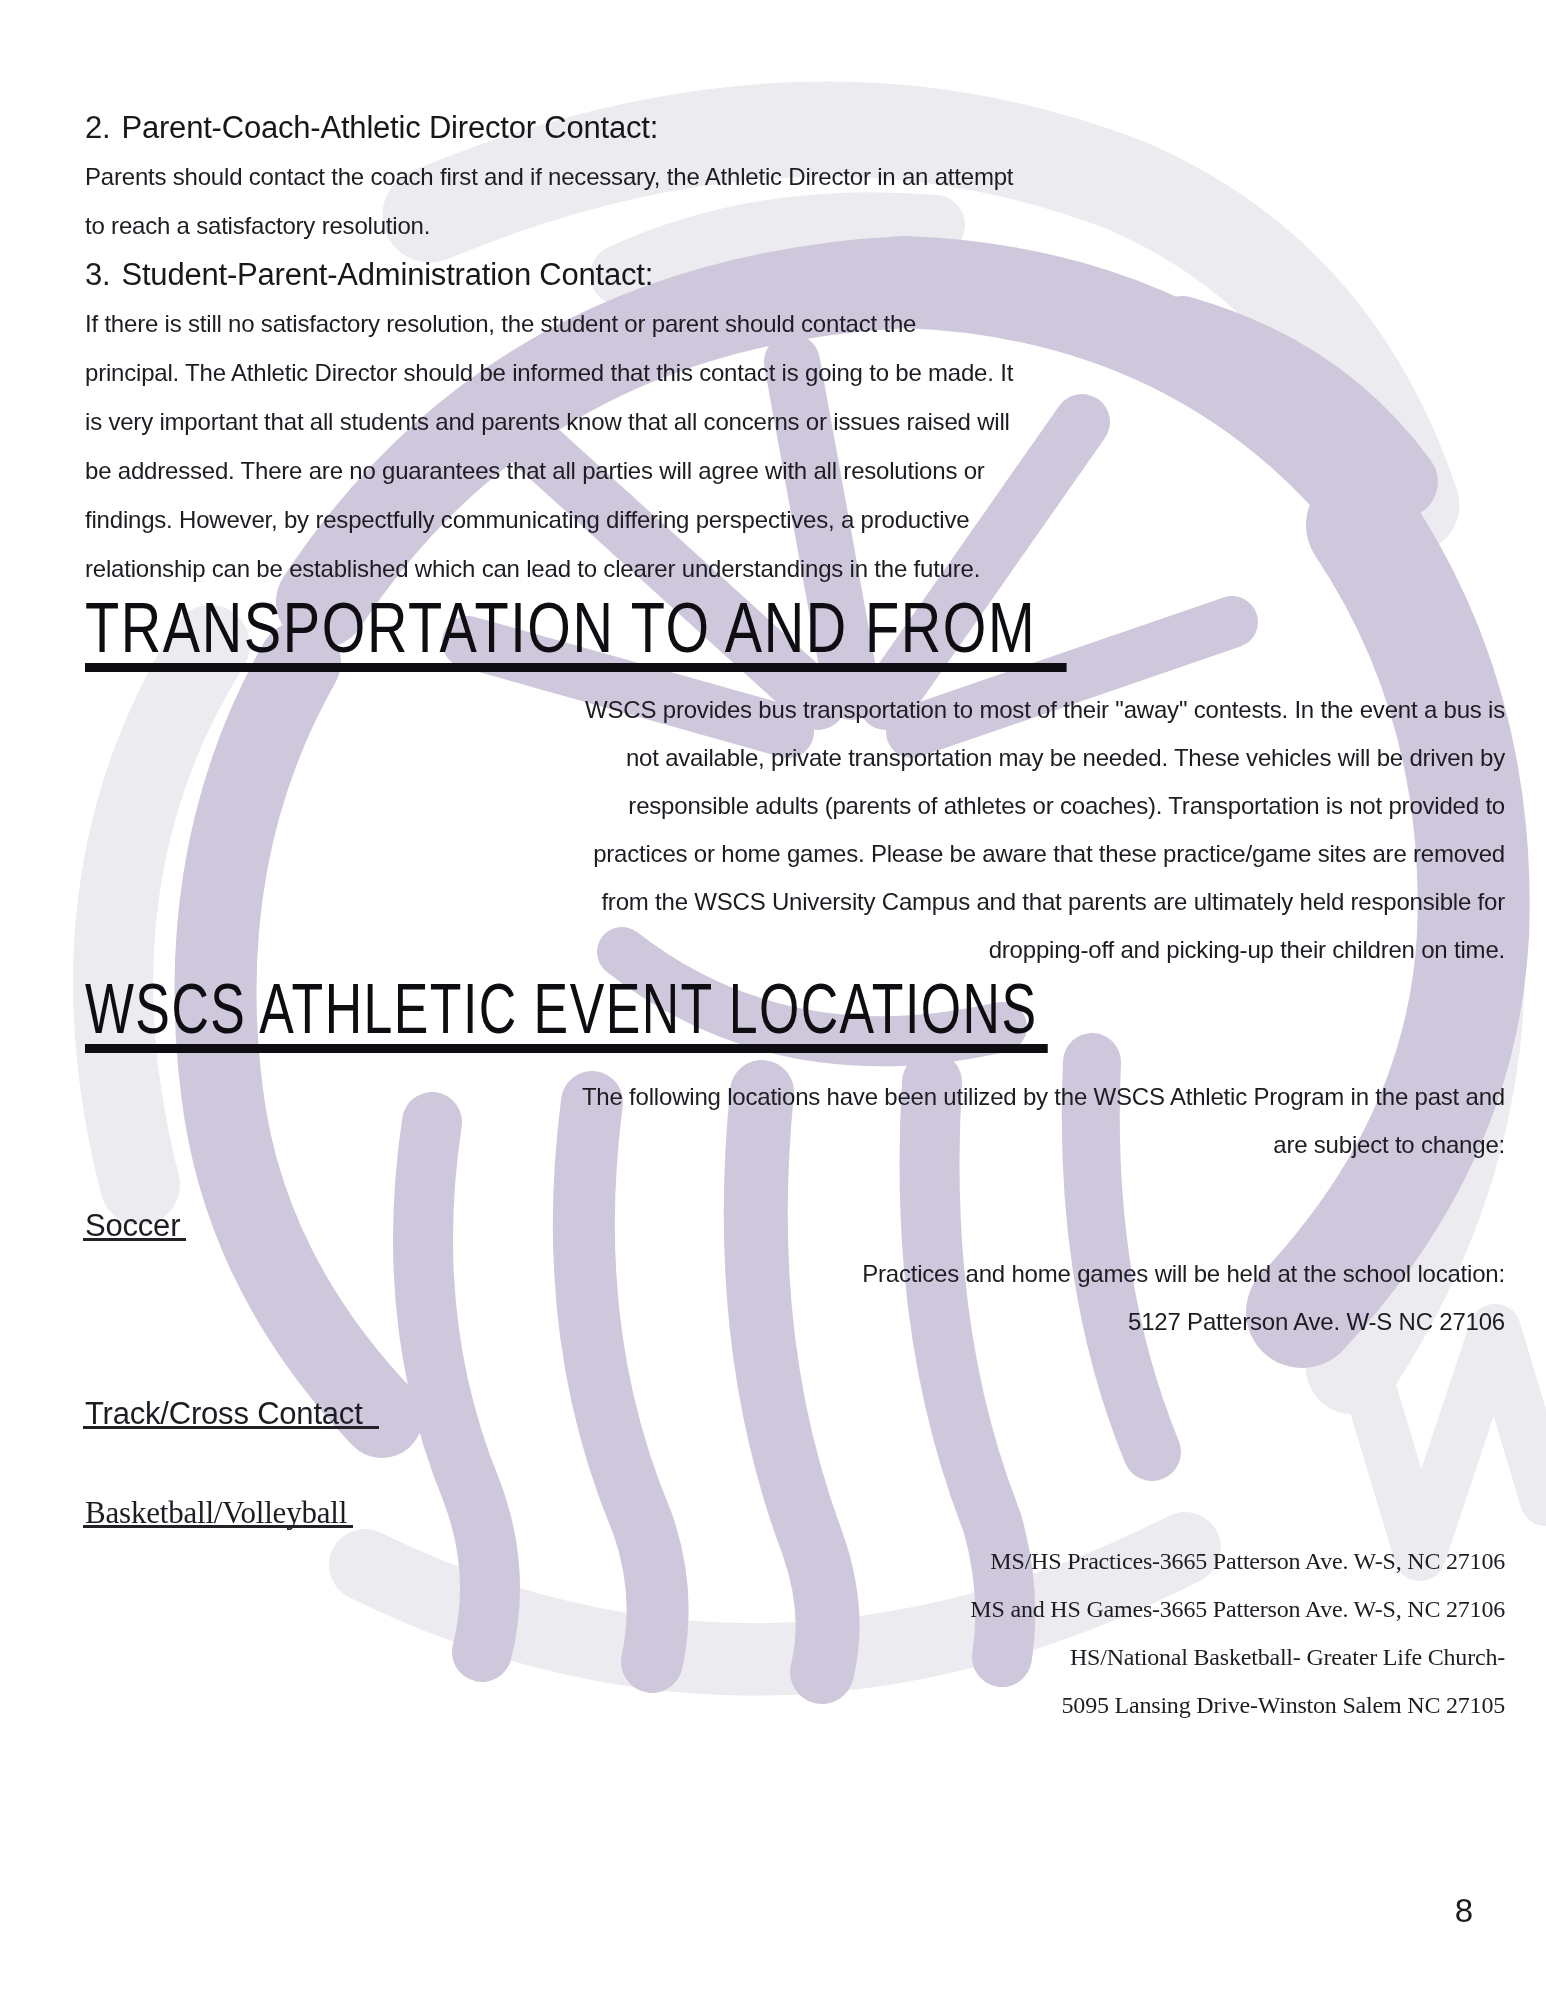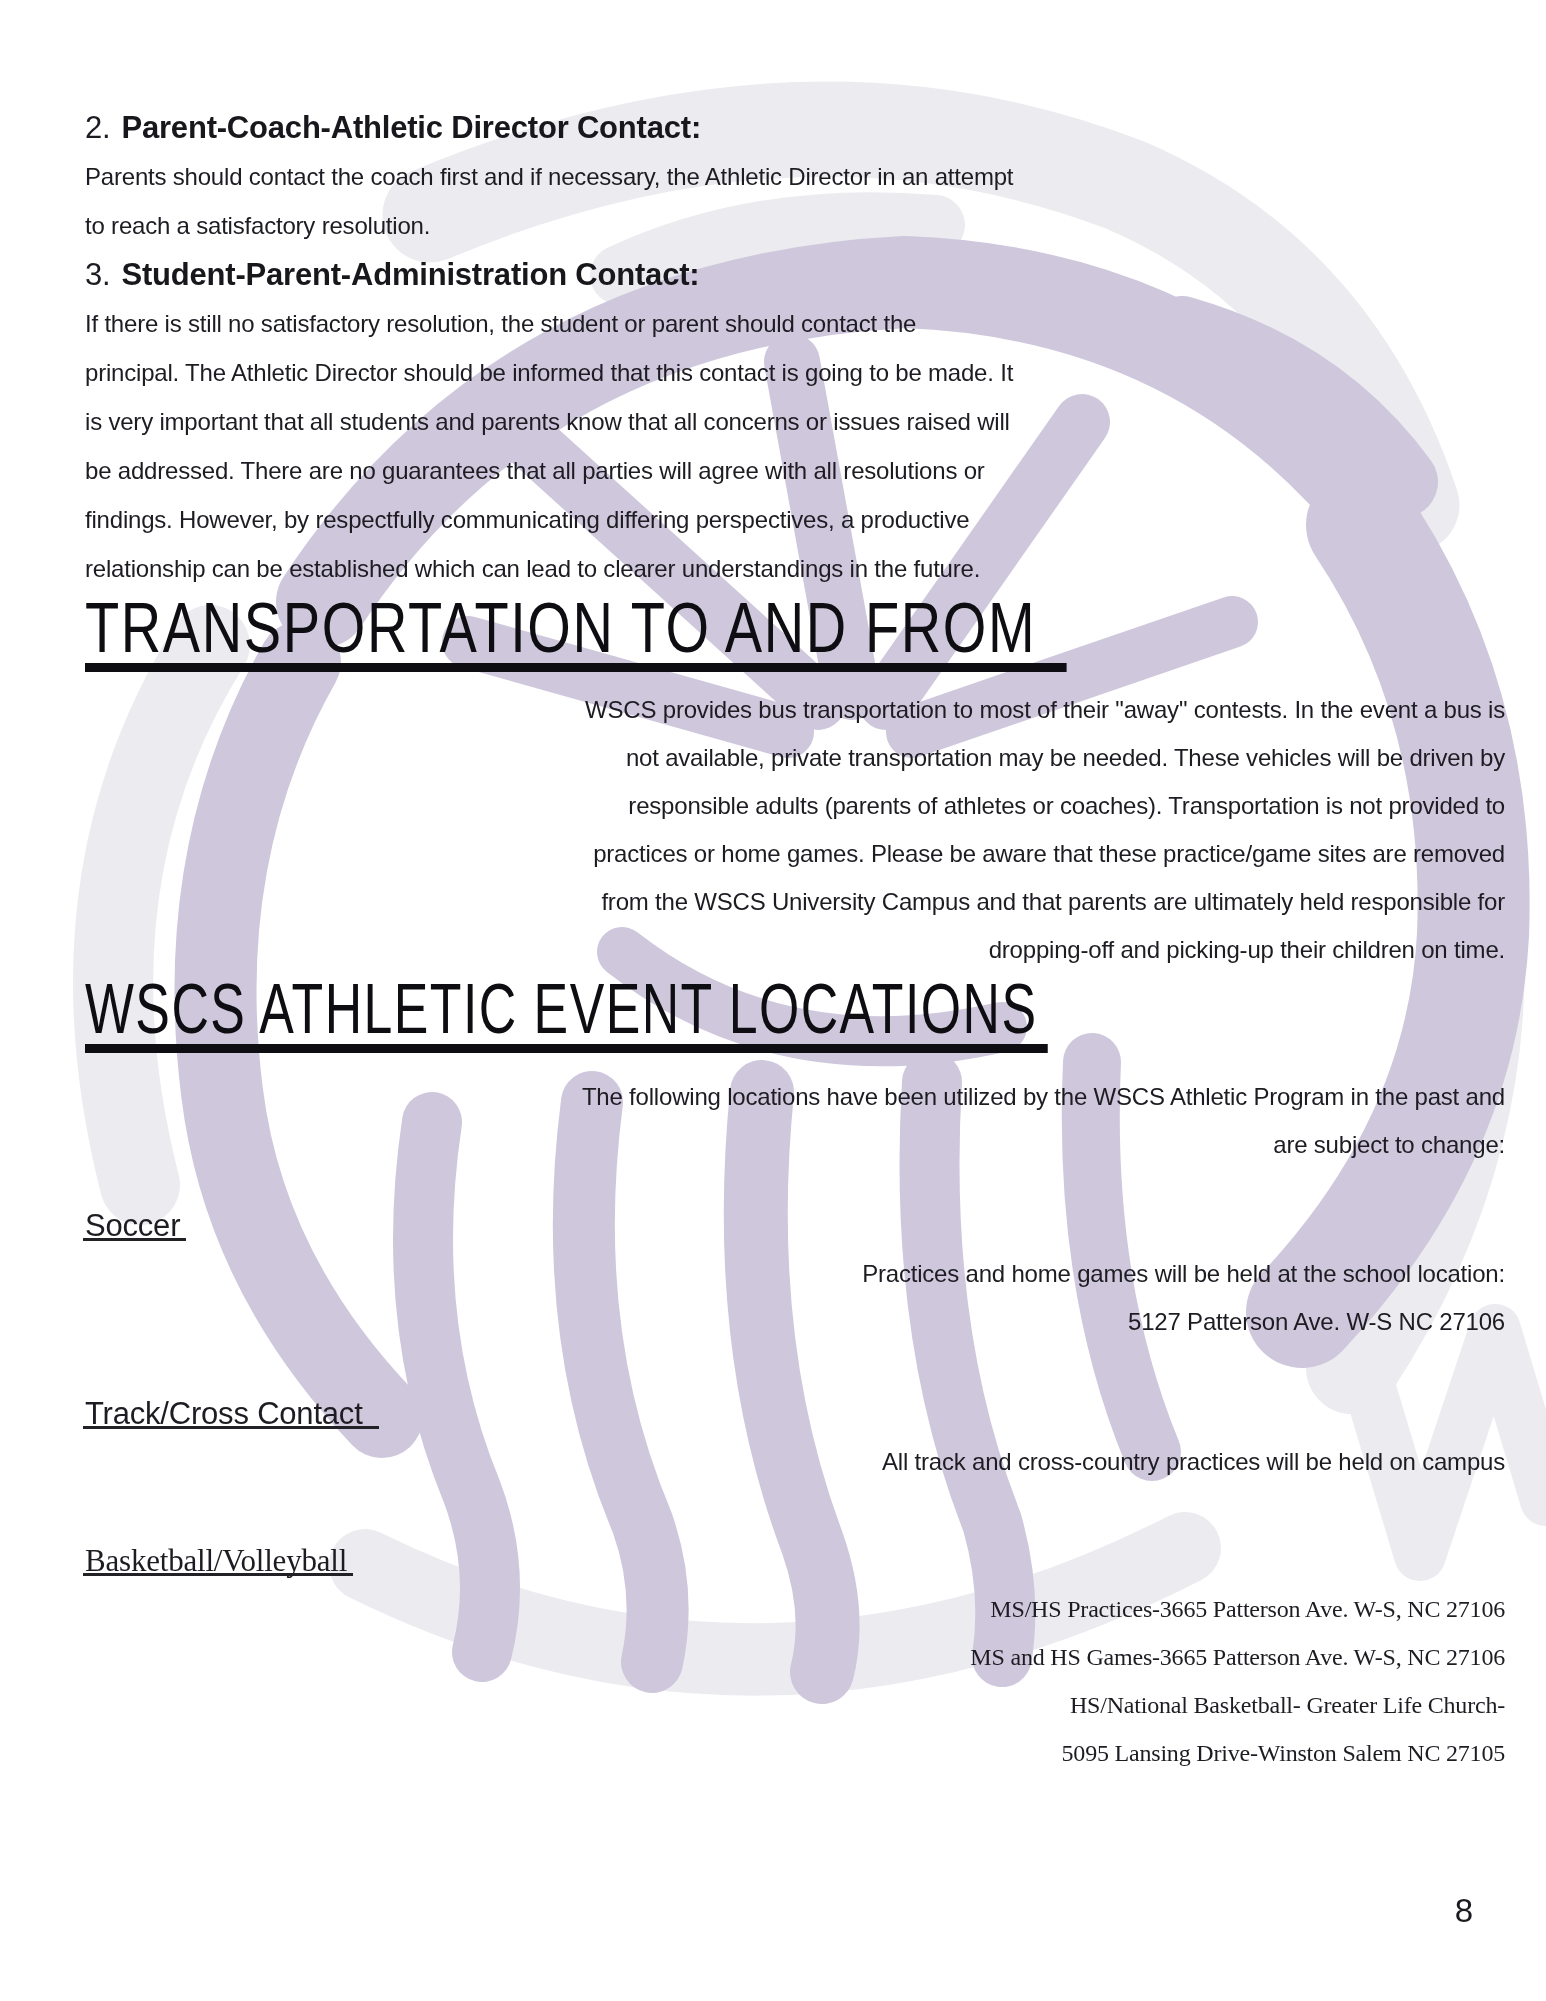--- a/index.html
+++ b/index.html
@@ -11,21 +11,21 @@
     font-family:"Liberation Sans",sans-serif;
     color:#1d1c22;
   }
   .watermark{position:absolute;left:0;top:0;width:1546px;height:2001px;}
   .content{position:absolute;left:85px;top:0;width:1420px;}
   .line{margin:0;font-size:31px;line-height:49px;letter-spacing:-0.2px;}
   .bodytext{margin:0;font-size:24px;letter-spacing:-0.2px;white-space:pre-wrap;}
   .lh49{line-height:49px;}
   .lh48{line-height:48px;text-align:right;}
   .num{margin-right:11px;}
-  .bold-title{font-weight:bold;color:#18171c;}
+  .bold-title{font-weight:normal;color:#18171c;}
   h1.display{
     margin:0;font-size:70px;line-height:70px;font-weight:normal;color:#0e0d12;
   }
   .display-inner{
     display:inline-block;white-space:nowrap;
     transform-origin:0 100%;
     border-bottom:9px solid #0e0d12;
     letter-spacing:2px;
   }
   .h-trans{margin-top:15px;}
@@ -115,21 +115,20 @@
 are subject to change:</p>
 
     <div class="loc-item soccer">
       <p class="line"><span class="loc-title-wrap">Soccer</span></p>
       <p class="bodytext lh48">Practices and home games will be held at the school location:
  5127 Patterson Ave. W-S NC 27106</p>
     </div>
 
     <div class="loc-item track">
       <p class="line"><span class="loc-title-wrap">Track/Cross Contact</span></p>
-      <p class="bodytext lh48">All track and cross-country practices will be held on campus</p>
     </div>
 
     <div class="loc-item basketball">
       <p class="line"><span class="loc-title-wrap">Basketball/Volleyball</span></p>
       <p class="bodytext lh48"> MS/HS Practices-3665 Patterson Ave. W-S, NC 27106
  MS and HS Games-3665 Patterson Ave. W-S, NC 27106
 HS/National Basketball- Greater Life Church-
 5095 Lansing Drive-Winston Salem NC 27105</p>
     </div>
 

